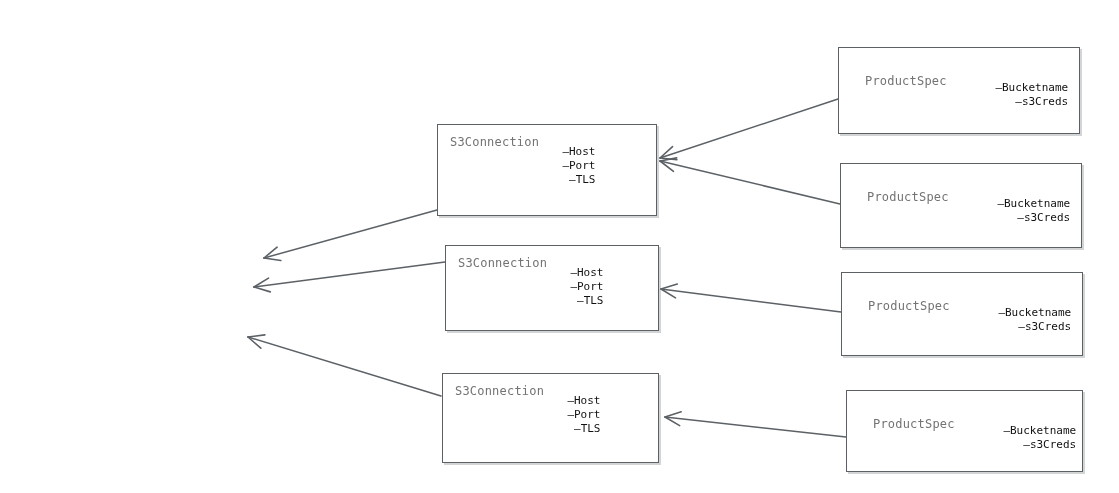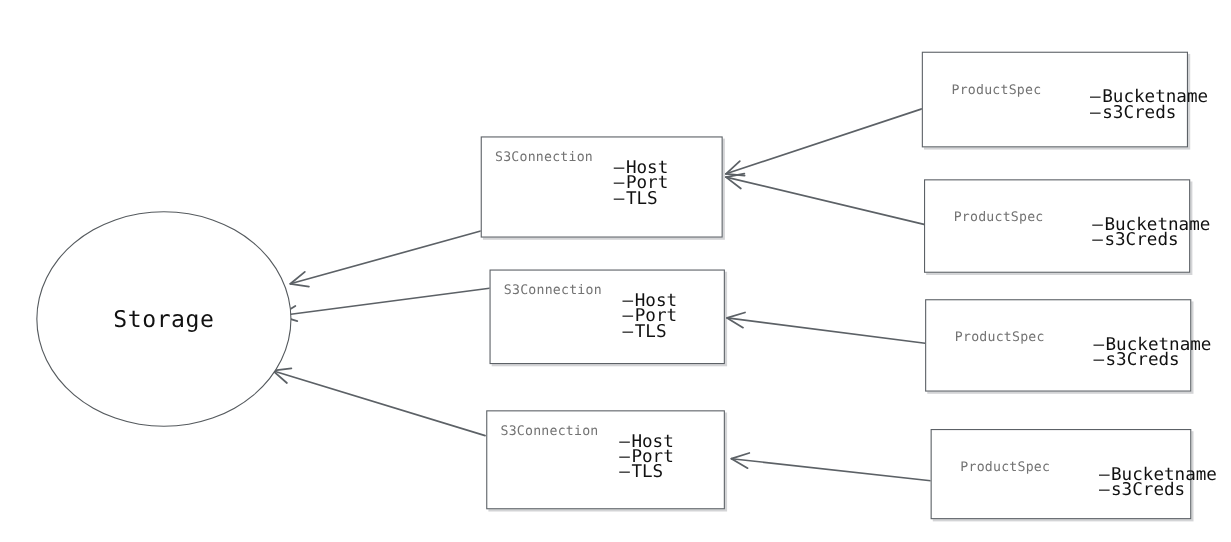--- a/index.html
+++ b/index.html
@@ -61,24 +61,25 @@
     position: absolute;
     left: 12px;
     top: 10px;
     font-size: 12px;
     color: #737373;
     white-space: nowrap;
     letter-spacing: 0.2px;
   }
   .box-attrs {
     position: absolute;
-    font-size: 16px;
+    font-size: 11px;
     line-height: 14px;
     color: #111111;
     white-space: nowrap;
+    text-align: right;
   }
   .attr-row {
     white-space: nowrap;
   }
   .attr-dash {
     display: inline-block;
     width: 11px;
   }
 
   .s3-box .box-attrs { left: 120px; top: 20px; }
@@ -121,23 +122,20 @@
         <line x1="661" y1="289" x2="677.275926435187" y2="284.0914137802845" stroke="#5c6166" stroke-width="1.6" stroke-linecap="round"></line>
         <line x1="661" y1="289" x2="675.5187208089101" y2="297.8434578120168" stroke="#5c6166" stroke-width="1.6" stroke-linecap="round"></line>
       </g>
       <g>
         <line x1="846" y1="437" x2="665" y2="417" stroke="#5c6166" stroke-width="1.5" stroke-linecap="round"></line>
         <line x1="665" y1="417" x2="681.1899340800795" y2="411.8148255108745" stroke="#5c6166" stroke-width="1.6" stroke-linecap="round"></line>
         <line x1="665" y1="417" x2="679.6672836604502" y2="425.59481180852106" stroke="#5c6166" stroke-width="1.6" stroke-linecap="round"></line>
       </g>
     </svg>
 
-  <div class="circle-node" id="storage-node" style="left: 33px; top: 192px; width: 232px; height: 196px;">
-    <span class="circle-label">Storage</span>
-  </div>
 
   <div id="nodes-layer">
       <div class="box-node s3-box" style="left: 437px; top: 124px; width: 220px; height: 92px;">
         <div class="box-title">S3Connection</div>
         <div class="box-attrs">
           <div class="attr-row"><span class="attr-dash">–</span><span>Host</span></div>
           <div class="attr-row"><span class="attr-dash">–</span><span>Port</span></div>
           <div class="attr-row"><span class="attr-dash">–</span><span>TLS</span></div>
         </div>
       </div>

